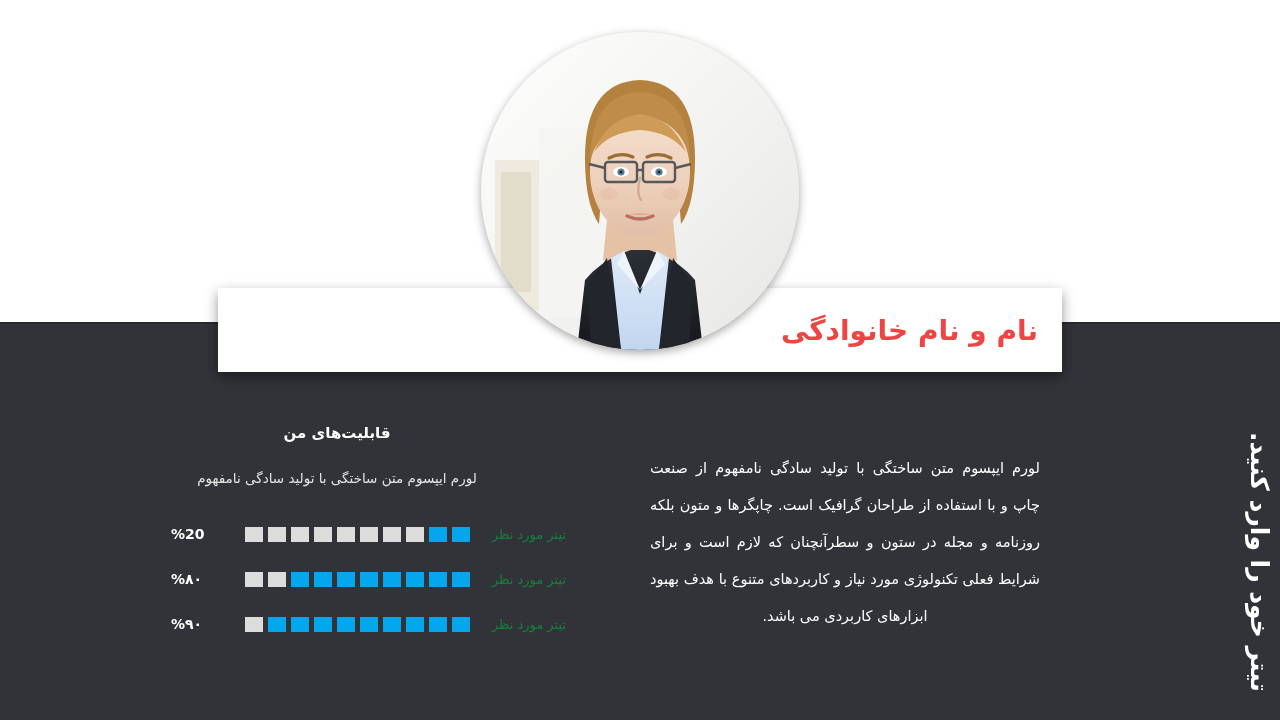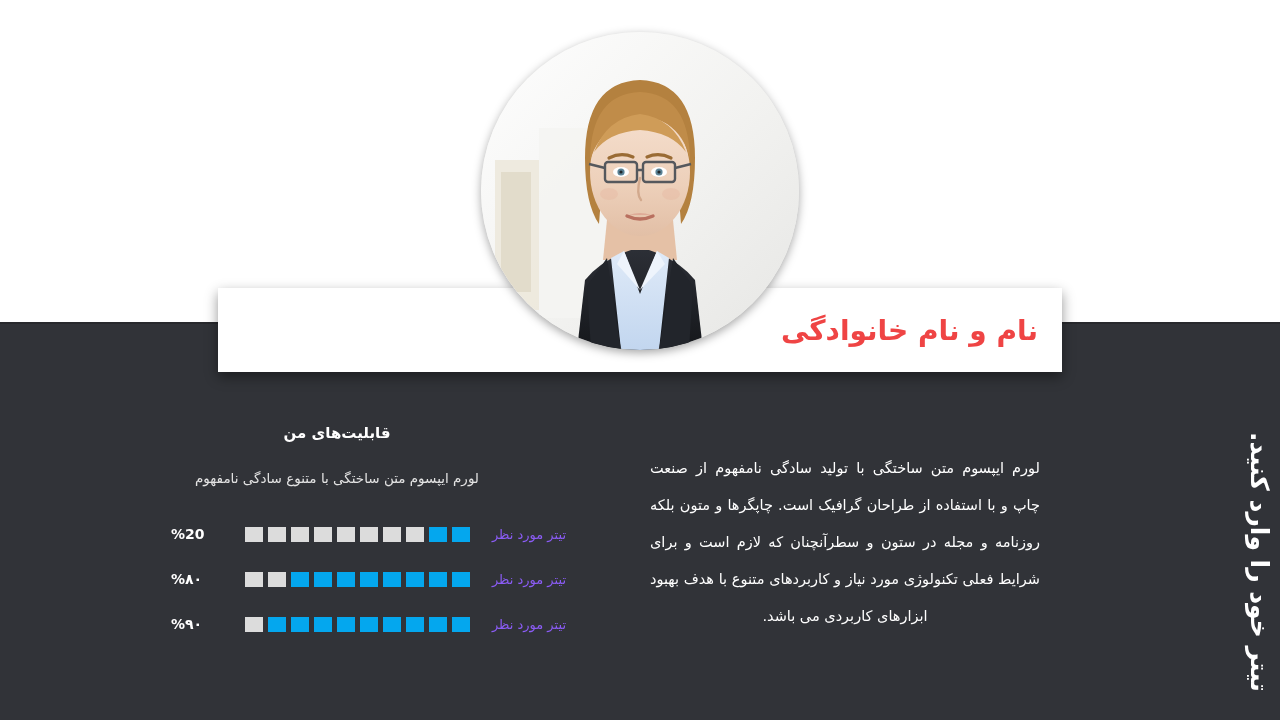--- a/index.html
+++ b/index.html
@@ -153,21 +153,21 @@
   .skill-row {
     display: flex;
     align-items: center;
     height: 28px;
     margin-bottom: 17px;
     direction: rtl;
   }
   .skill-label {
     width: 96px;
     text-align: right;
-    color: #8b5cf6;
+    color: #15803d;
     font-size: 13px;
     font-weight: normal;
     order: 1;
     padding-left: 14px;
     box-sizing: border-box;
     white-space: nowrap;
   }
   .skill-meter {
     order: 2;
     display: flex;
@@ -285,21 +285,21 @@
   <div class="name-card">
     <span class="card-name">نام و نام خانوادگی</span>
   </div>
 
   <div class="side-title">تیتر خود را وارد کنید.</div>
 
   <div class="bio">لورم ایپسوم متن ساختگی با تولید سادگی نامفهوم از صنعت چاپ و با استفاده از طراحان گرافیک است. چاپگرها و متون بلکه روزنامه و مجله در ستون و سطرآنچنان که لازم است و برای شرایط فعلی تکنولوژی مورد نیاز و کاربردهای متنوع با هدف بهبود ابزارهای کاربردی می باشد.</div>
 
   <div class="skills">
     <div class="skills-title">قابلیت‌های من</div>
-    <div class="skills-sub">لورم ایپسوم متن ساختگی با متنوع سادگی نامفهوم</div>
+    <div class="skills-sub">لورم ایپسوم متن ساختگی با تولید سادگی نامفهوم</div>
     <div id="skills-list">
         <div class="skill-row">
           <div class="skill-label">تیتر مورد نظر</div>
           <div class="skill-meter">
             <span class="seg on"></span>
             <span class="seg on"></span>
             <span class="seg"></span>
             <span class="seg"></span>
             <span class="seg"></span>
             <span class="seg"></span>

